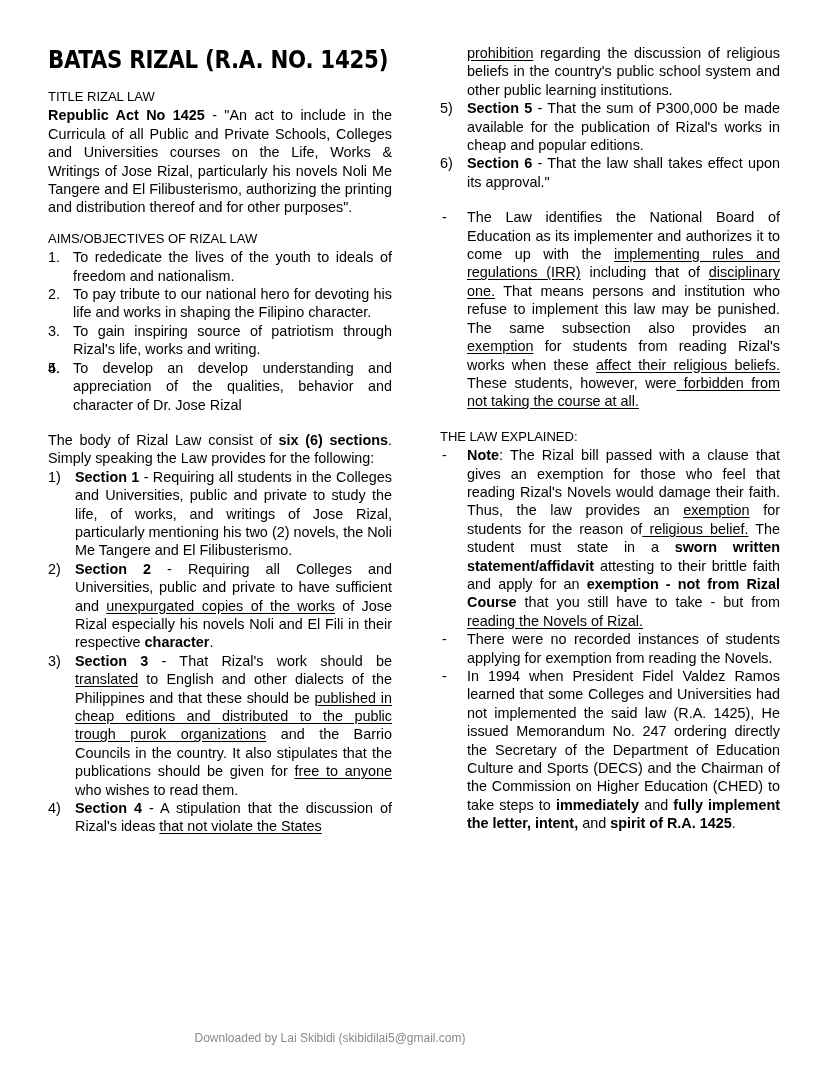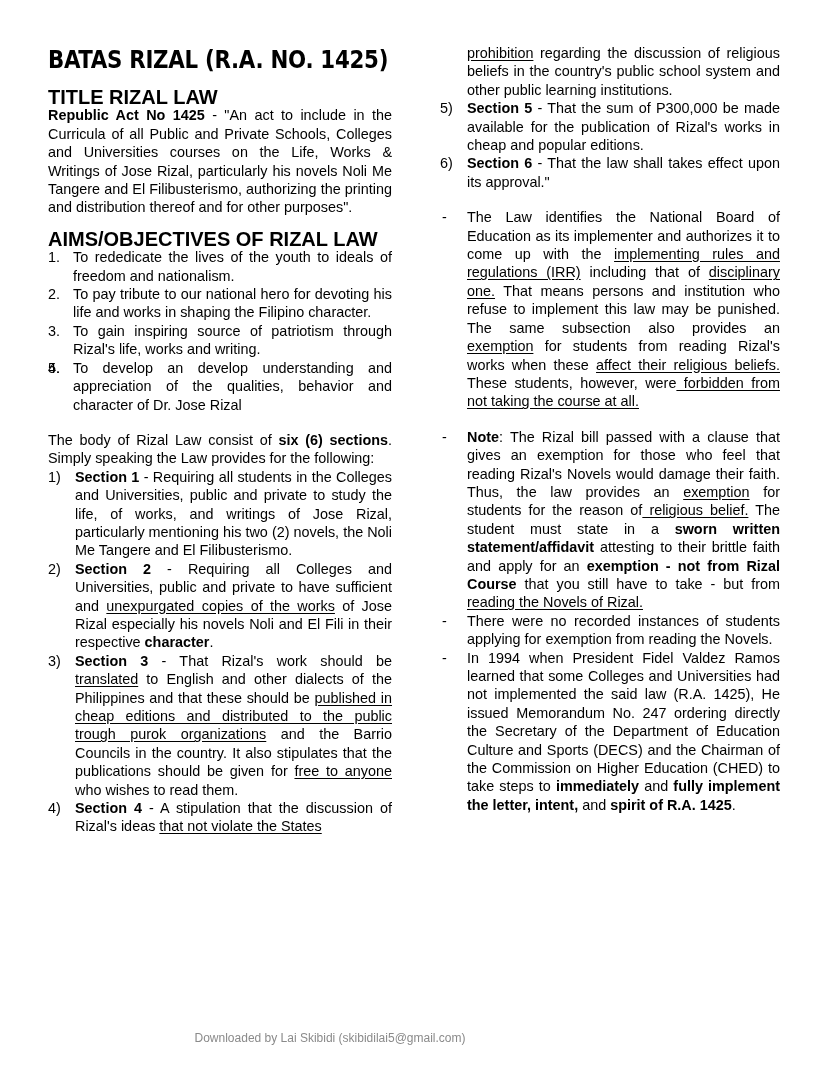--- a/index.html
+++ b/index.html
@@ -46,22 +46,22 @@
     left: 48px;
     width: 344px;
     padding-top: 88px;
   }
   .col-right {
     left: 440px;
     width: 340px;
     padding-top: 44px;
   }
   h2.sec-head {
-    font-size: 20px;
-    font-weight: bold;
+    font-size: 13px;
+    font-weight: normal;
     margin: 0;
     padding: 0;
     line-height: 18.4px;
     text-align: left;
   }
   p.para {
     margin: 0;
     padding: 0;
     text-align: justify;
     text-justify: inter-word;
@@ -167,20 +167,21 @@
     <div class="gap-lg"></div>
 
     <ul class="dash-list">
       <li>
         <span class="marker">-</span><span>The Law identifies the National Board of Education as its implementer and authorizes it to come up with the </span><u>implementing rules and regulations (IRR)</u><span> including that of </span><u>disciplinary one.</u><span> That means persons and institution who refuse to implement this law may be punished. The same subsection also provides an </span><u>exemption</u><span> for students from reading Rizal's works when these </span><u>affect their religious beliefs.</u><span> These students, however, were</span><u> forbidden from not taking the course at all.</u>
       </li>
     </ul>
 
     <div class="gap-lg"></div>
 
+    <h2 class="sec-head">THE LAW EXPLAINED:</h2>
 
     <ul class="dash-list">
       <li>
         <span class="marker">-</span><b>Note</b><span>: The Rizal bill passed with a clause that gives an exemption for those who feel that reading Rizal's Novels would damage their faith. Thus, the law provides an </span><u>exemption</u><span> for students for the reason of</span><u> religious belief.</u><span> The student must state in a </span><b>sworn written statement/affidavit</b><span> attesting to their brittle faith and apply for an </span><b>exemption - not from Rizal Course</b><span> that you still have to take - but from </span><u>reading the Novels of Rizal.</u>
       </li>
       <li>
         <span class="marker">-</span><span>There were no recorded instances of students applying for exemption from reading the Novels.</span>
       </li>
       <li>
         <span class="marker">-</span><span>In 1994 when President Fidel Valdez Ramos learned that some Colleges and Universities had not implemented the said law (R.A. 1425), He issued Memorandum No. 247 ordering directly the Secretary of the Department of Education Culture and Sports (DECS) and the Chairman of the Commission on Higher Education (CHED) to take steps to </span><b>immediately</b><span> and </span><b>fully implement the letter, intent,</b><span> and </span><b>spirit of R.A. 1425</b><span>.</span>

